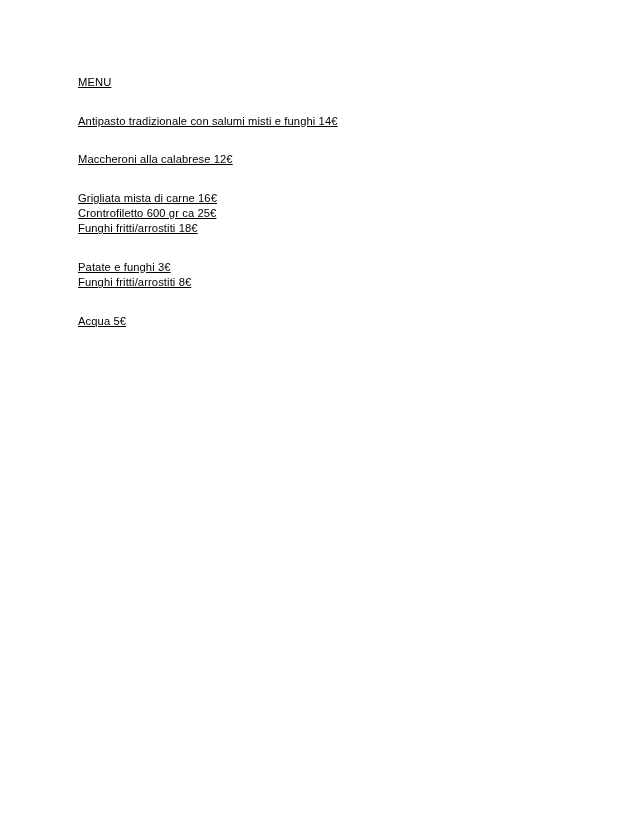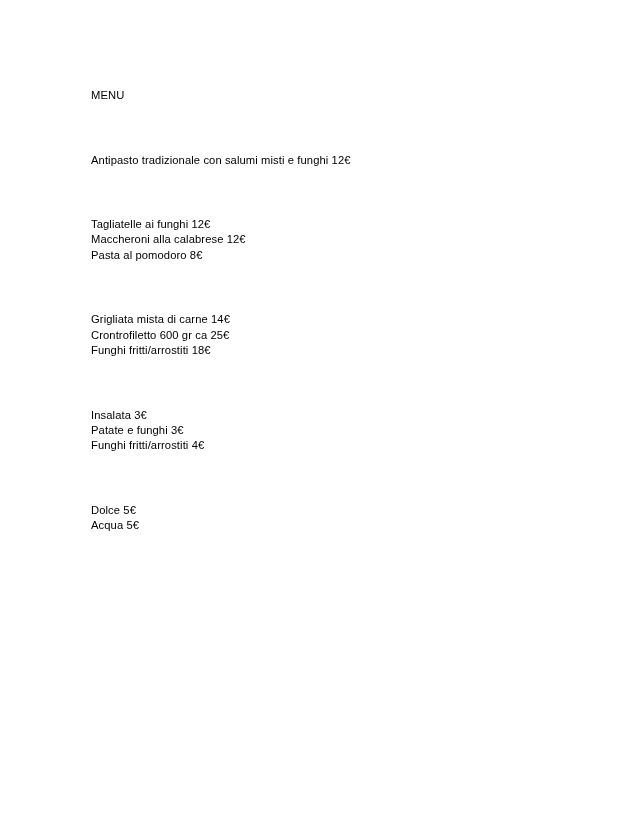--- a/index.html
+++ b/index.html
@@ -27,62 +27,59 @@
     top: 71px;
     right: 60px;
   }
   .line {
     font-size: 11.2px;
     line-height: 15.3px;
     white-space: pre;
     letter-spacing: 0.1px;
   }
   .block {
-    margin: 17px;
+    margin: 4px;
+    text-decoration: underline;
   }
   .gap {
     height: 15.3px;
   }
 </style>
 </head>
 <body>
 
 <div class="page">
   <div class="doc-body">
 
     <div class="block">
       <div class="line">MENU</div>
     </div>
     <div class="gap"></div>
 
     <div class="block">
-      <div class="line">Antipasto tradizionale con salumi misti e funghi 12€</div>
+      <div class="line">Antipasto tradizionale con salumi misti e funghi 14€</div>
     </div>
     <div class="gap"></div>
 
     <div class="block">
-      <div class="line">Tagliatelle ai funghi 12€</div>
       <div class="line">Maccheroni alla calabrese 12€</div>
-      <div class="line">Pasta al pomodoro 8€</div>
     </div>
     <div class="gap"></div>
 
     <div class="block">
-      <div class="line">Grigliata mista di carne 14€</div>
+      <div class="line">Grigliata mista di carne 16€</div>
       <div class="line">Crontrofiletto 600 gr ca 25€</div>
       <div class="line">Funghi fritti/arrostiti 18€</div>
     </div>
     <div class="gap"></div>
 
     <div class="block">
-      <div class="line">Insalata 3€</div>
       <div class="line">Patate e funghi 3€</div>
-      <div class="line">Funghi fritti/arrostiti 4€</div>
+      <div class="line">Funghi fritti/arrostiti 8€</div>
     </div>
     <div class="gap"></div>
 
     <div class="block">
-      <div class="line">Dolce 5€</div>
       <div class="line">Acqua 5€</div>
     </div>
 
   </div>
 </div>
 
 </body></html>

